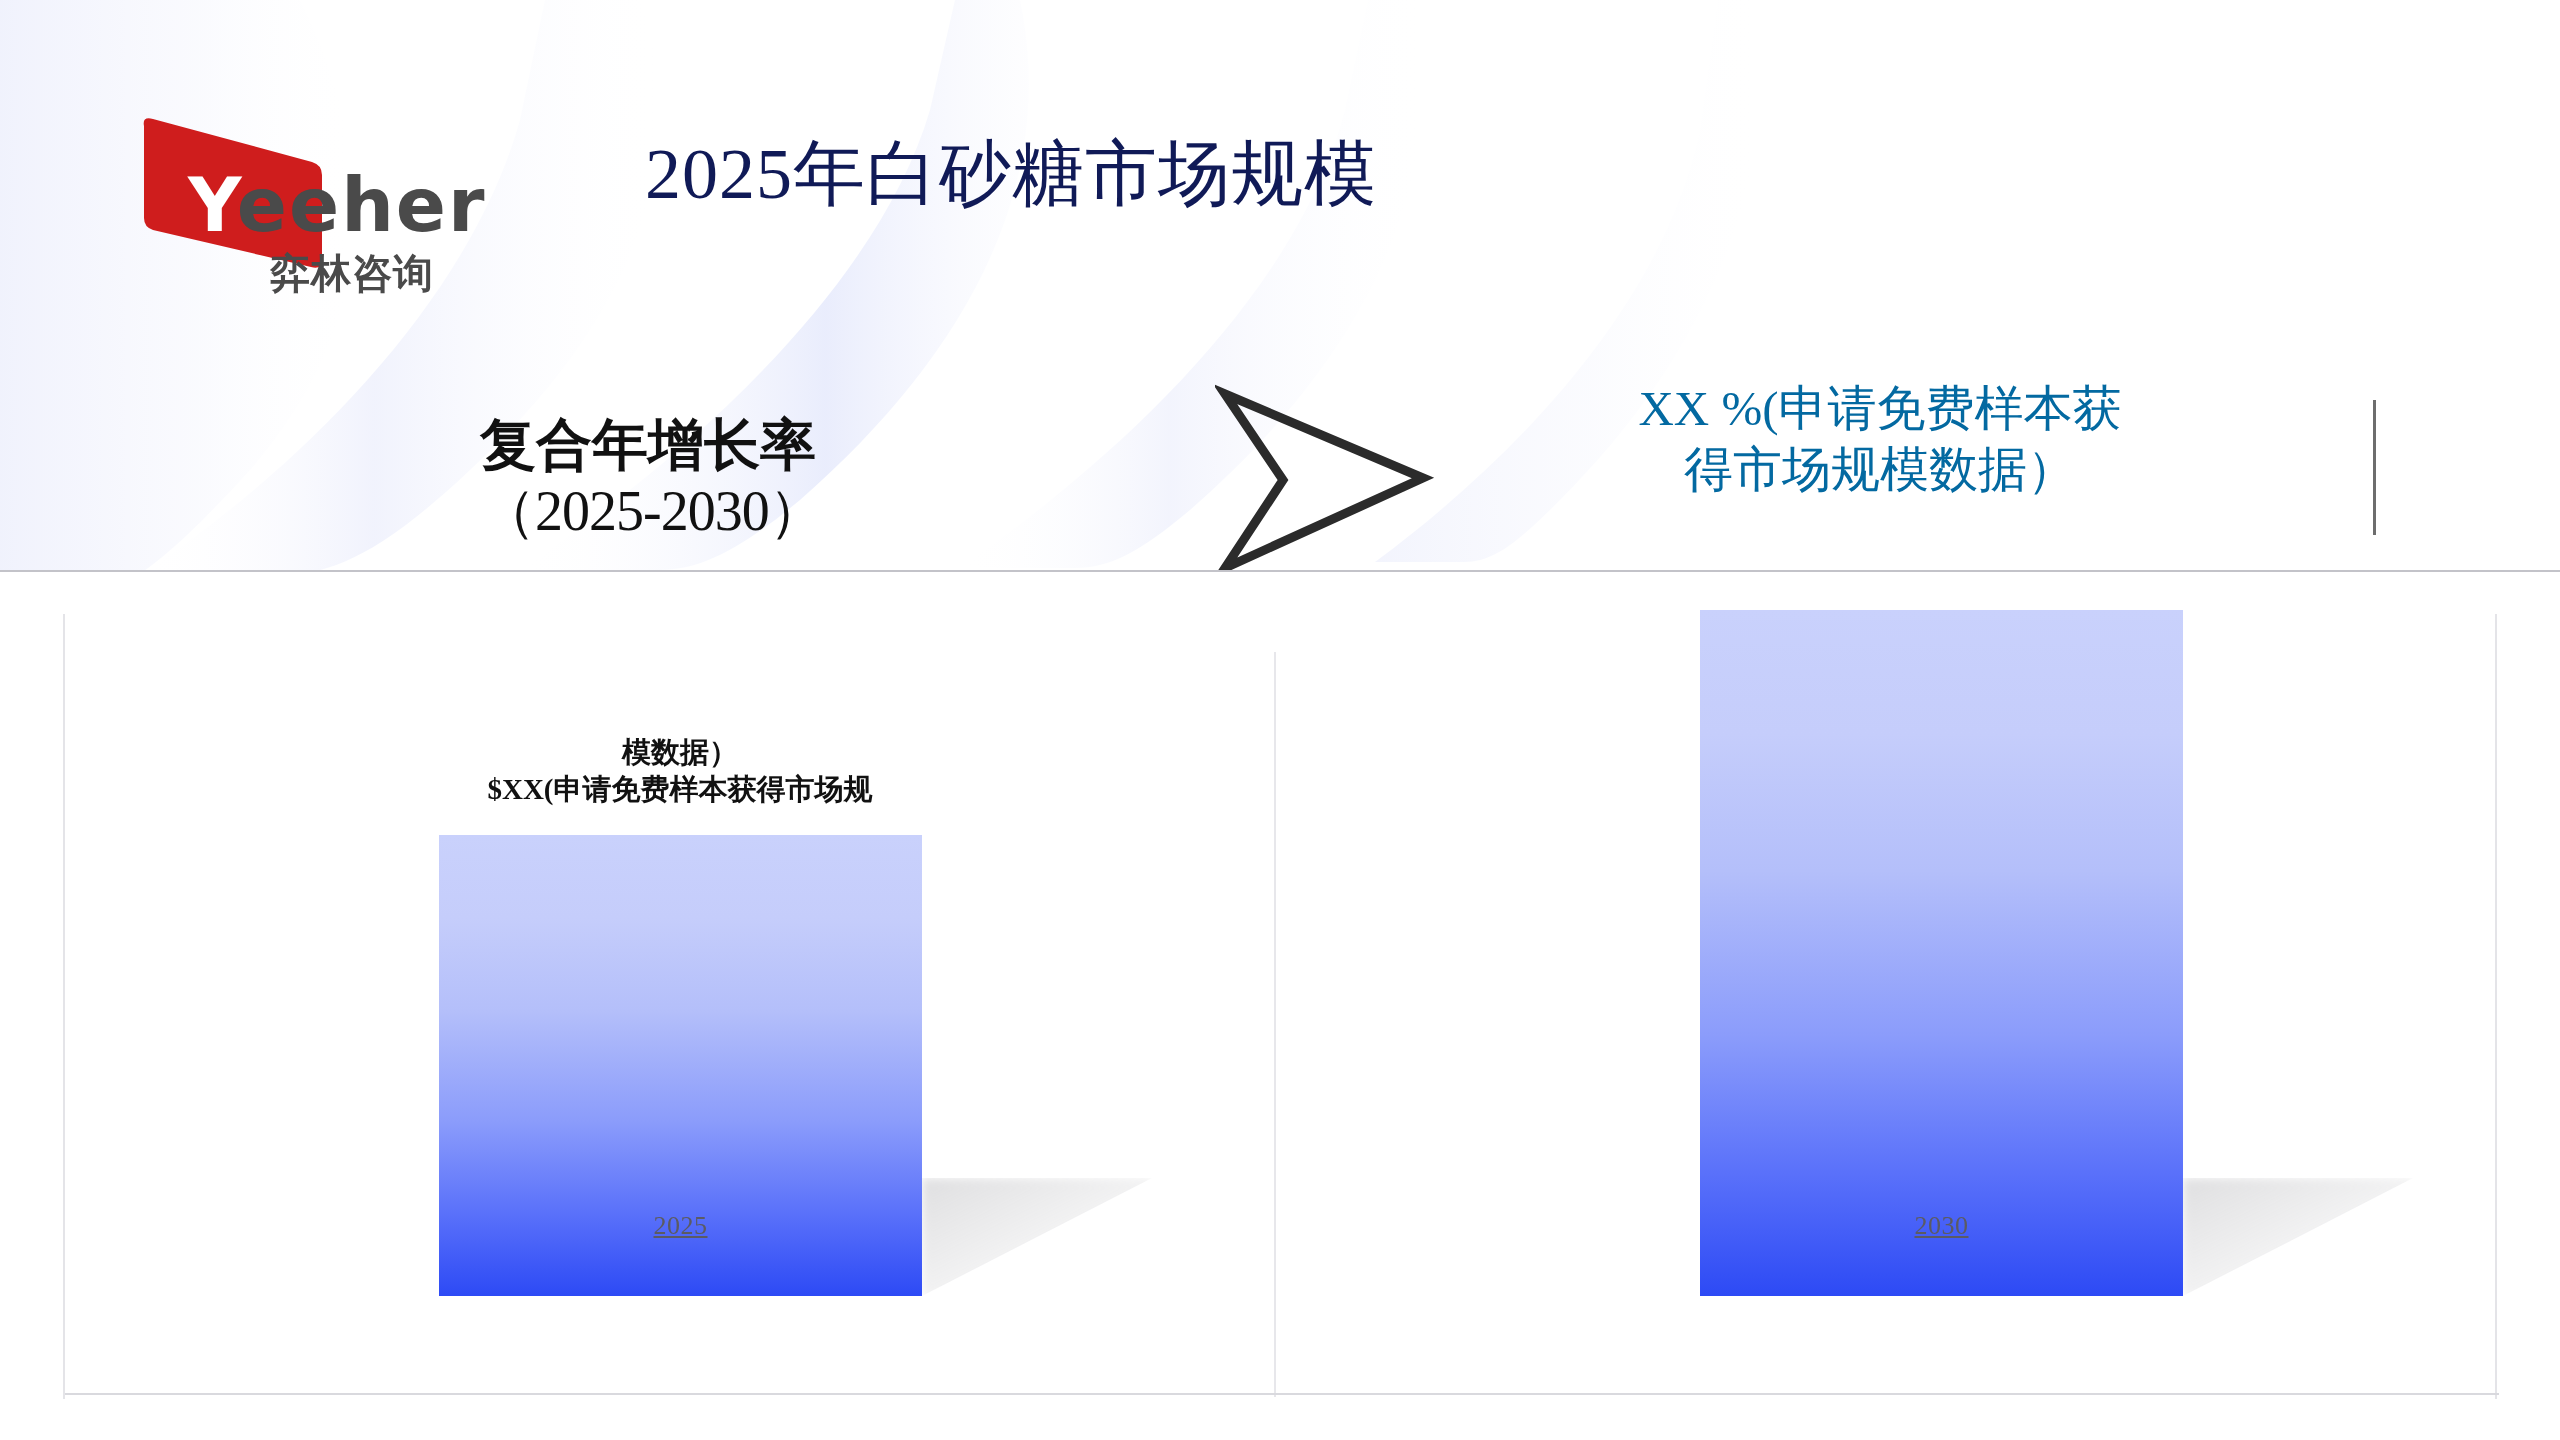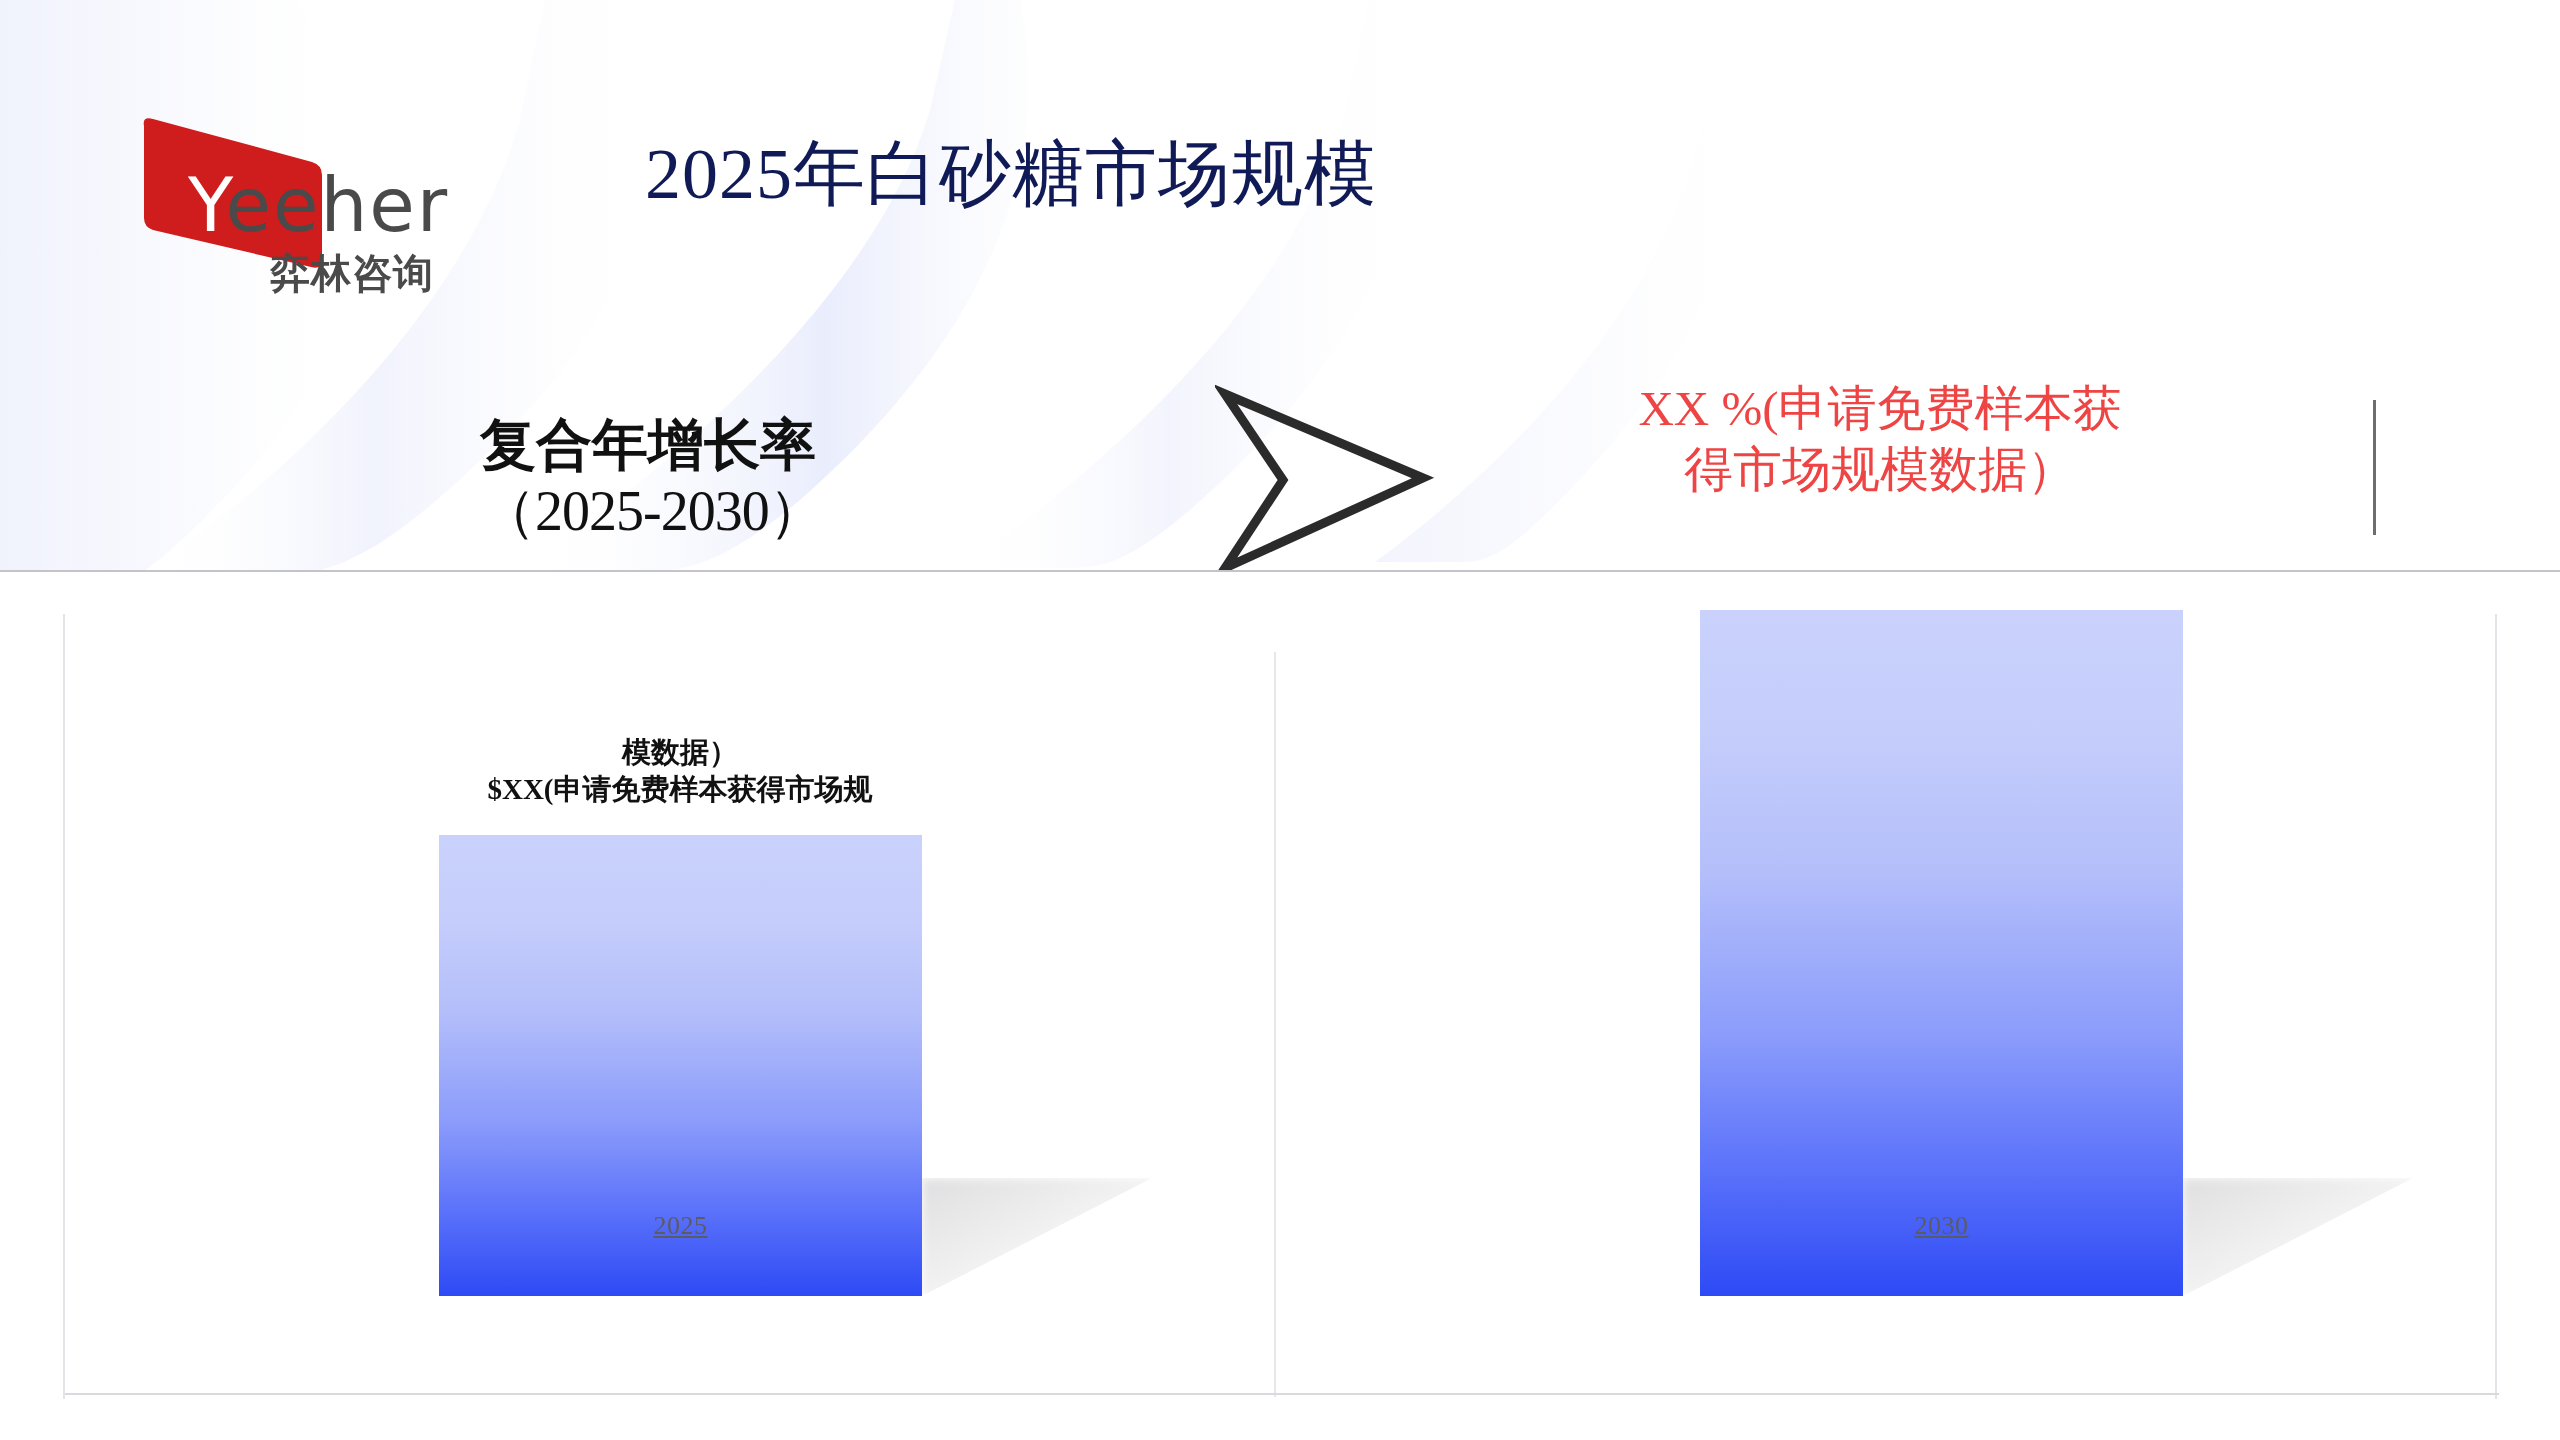--- a/index.html
+++ b/index.html
@@ -49,21 +49,21 @@
     position: absolute;
     left: 0; top: 0;
     width: 200px;
     height: 170px;
   }
   #logo-wordmark {
     position: absolute;
     left: 60px;
     top: 56px;
     font-family: "DejaVu Sans", sans-serif;
-    font-weight: 400;
+    font-weight: 700;
     font-size: 74px;
     letter-spacing: 2px;
     line-height: 1;
     color: #4a4a4a;
     white-space: nowrap;
   }
   #logo-wordmark .lead {
     color: #ffffff;
   }
   #logo-sub {
@@ -119,21 +119,21 @@
 
   
   #cagr-value {
     position: absolute;
     left: 1620px;
     top: 378px;
     width: 520px;
     text-align: center;
     font-size: 49px;
     line-height: 1.25;
-    color: #ef4444;
+    color: #0369a1;
     font-weight: 400;
   }
 
   
   #right-rule {
     position: absolute;
     left: 2373px;
     top: 400px;
     width: 3px;
     height: 135px;

